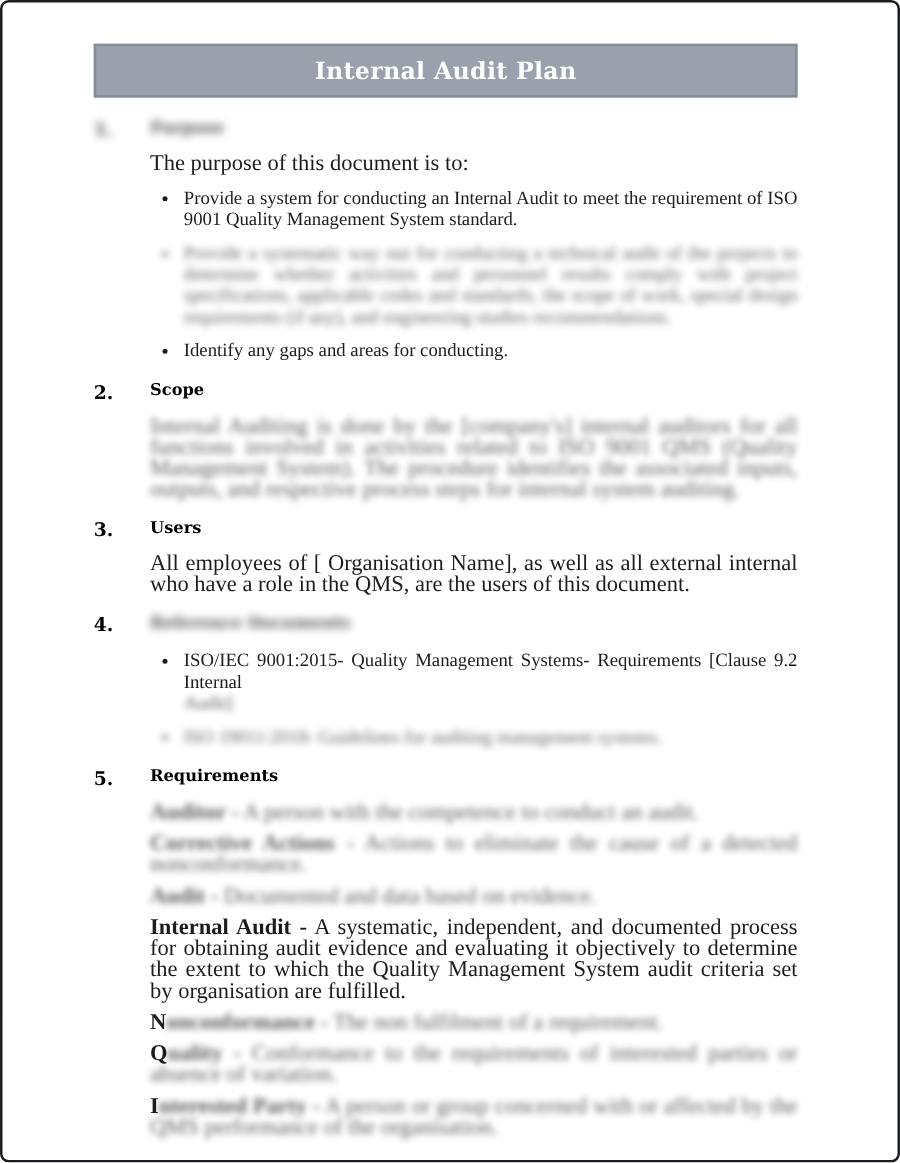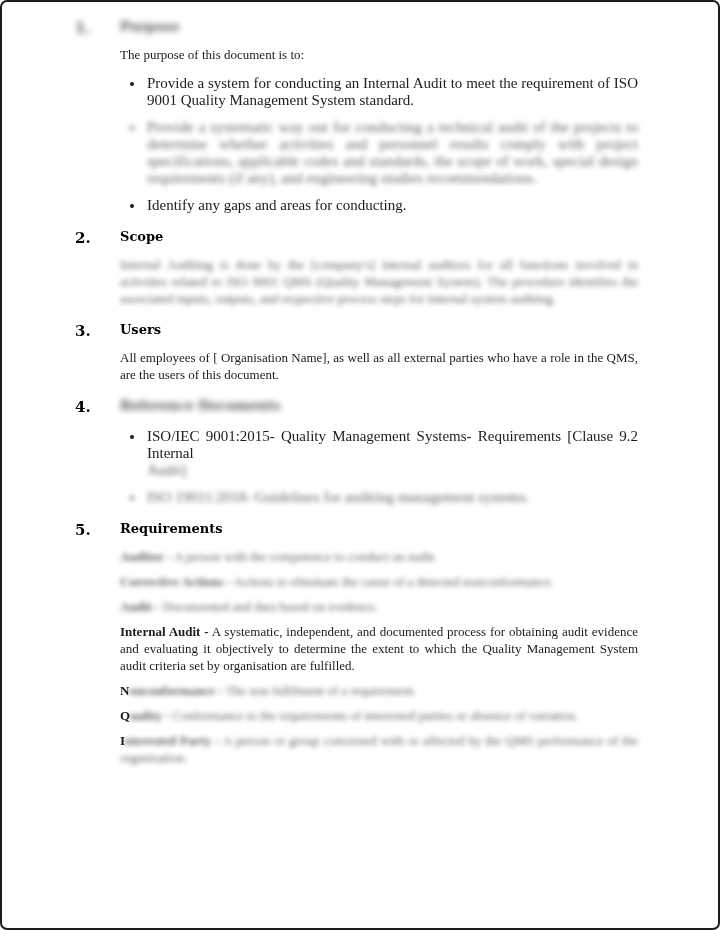--- a/index.html
+++ b/index.html
@@ -37,21 +37,21 @@
     font-weight:bold;font-size:15px;color:#000;
   }
   .sec-head .ttl{
     font-family:"DejaVu Serif", serif;
     font-weight:bold;font-size:13px;color:#000;
   }
   .sec-head.first{margin-top:17px;}
   
   .body{
     margin:0 0 8px 45px;
-    font-size:13px;line-height:17px;
+    font-size:18px;line-height:17px;
     text-align:justify;
   }
   .list{
     margin:12px 0 4px 45px;
     padding-left:25px;
     list-style:disc outside;
   }
   .list li{
     font-size:15px;line-height:17px;
     text-align:justify;
@@ -73,20 +73,23 @@
   .footer .cols{display:flex;justify-content:space-between;}
   .footer .right{text-align:right;}
 </style>
 </head>
 <body>
 
 <div class="page">
 
   <div class="content">
 
+    <header class="banner">
+      <h1>Internal Audit Plan</h1>
+    </header>
 
     <section>
       <div class="sec-head first">
         <span class="num bl">1.</span>
         <span class="ttl bl">Purpose</span>
       </div>
       <p class="body">The purpose of this document is to:</p>
       <ul class="list">
         <li>Provide a system for conducting an Internal Audit to meet the requirement of ISO 9001 Quality Management System standard.</li>
         <li class="bl">Provide a systematic way out for conducting a technical audit of the projects to determine whether activities and personnel results comply with project specifications, applicable codes and standards, the scope of work, special design requirements (if any), and engineering studies recommendations.</li>
@@ -100,21 +103,21 @@
         <span class="ttl">Scope</span>
       </div>
       <p class="body bl">Internal Auditing is done by the [company's] internal auditors for all functions involved in activities related to ISO 9001 QMS (Quality Management System). The procedure identifies the associated inputs, outputs, and respective process steps for internal system auditing.</p>
     </section>
 
     <section>
       <div class="sec-head">
         <span class="num">3.</span>
         <span class="ttl">Users</span>
       </div>
-      <p class="body">All employees of [ Organisation Name], as well as all external parties who have a role in the QMS, are the users of this document.</p>
+      <p class="body">All employees of [ Organisation Name], as well as all external internal who have a role in the QMS, are the users of this document.</p>
     </section>
 
     <section>
       <div class="sec-head">
         <span class="num">4.</span>
         <span class="ttl bl">Reference Documents</span>
       </div>
       <ul class="list">
         <li>
           <div class="fj">ISO/IEC 9001:2015- Quality Management Systems- Requirements [Clause 9.2 Internal</div>

